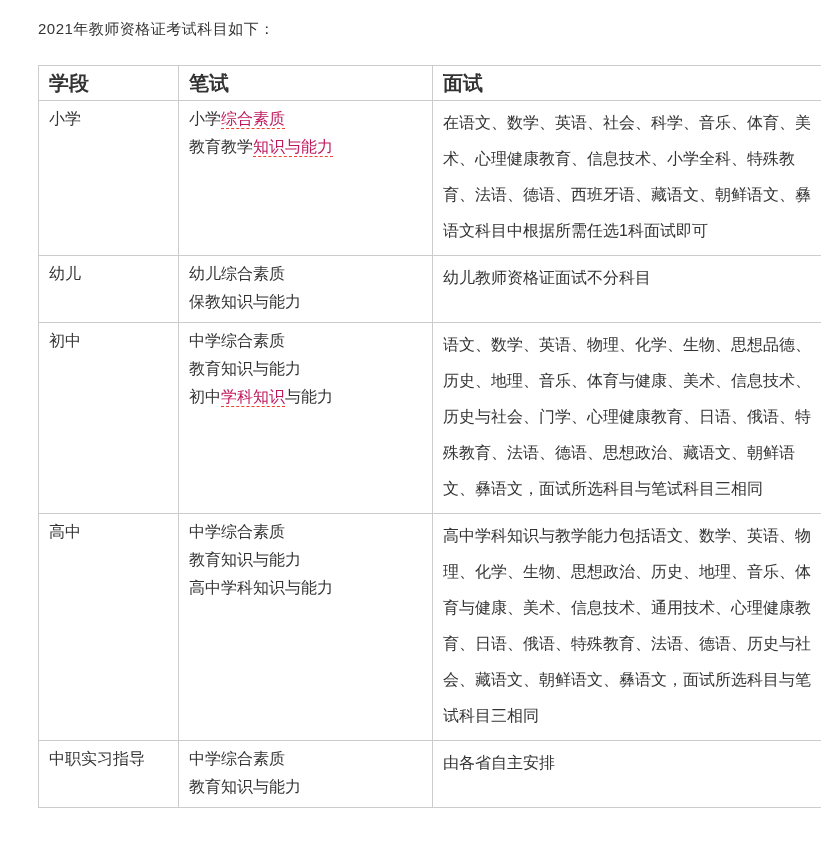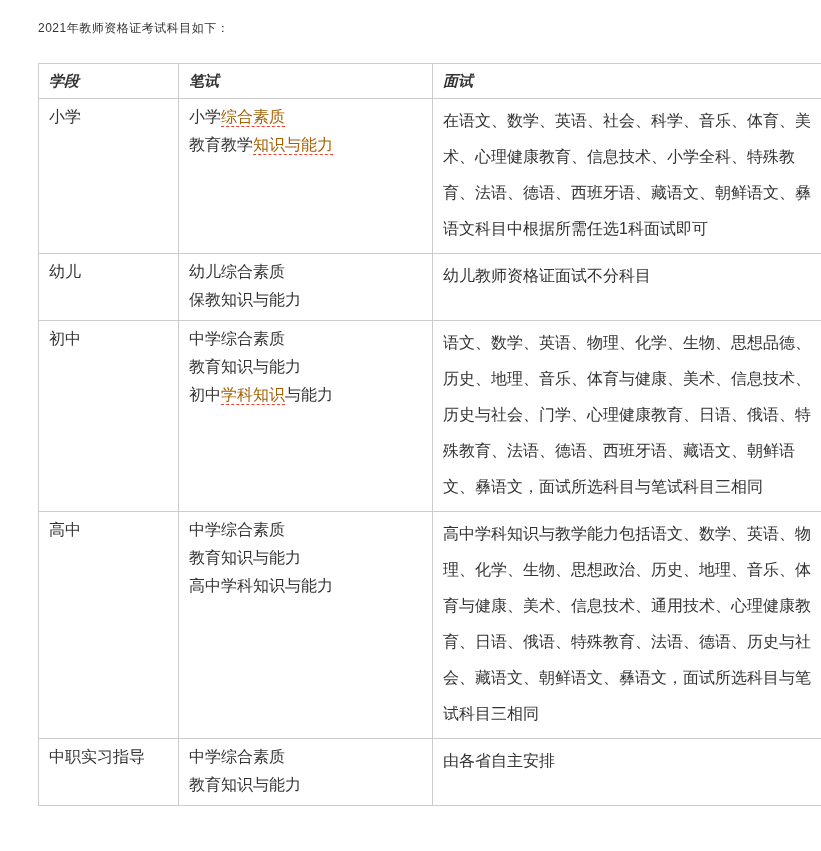--- a/index.html
+++ b/index.html
@@ -10,53 +10,52 @@
   }
   body {
     height: 851px;
     overflow: hidden;
   }
   .page {
     padding: 20px 26px 0 38px;
     color: #333333;
   }
   .title {
-    font-size: 12px;
+    font-size: 15px;
     color: #333333;
     margin-bottom: 26px;
     letter-spacing: 0.5px;
   }
   table {
     border-collapse: collapse;
     table-layout: fixed;
     width: 757px;
     font-size: 16px;
     color: #333333;
   }
   th, td {
     border: 1px solid #cccccc;
     vertical-align: top;
     text-align: left;
     padding: 4px 10px 6px 10px;
     line-height: 28px;
   }
   th {
-    font-size: 15px;
+    font-size: 20px;
     font-weight: bold;
     padding-top: 7px;
     padding-bottom: 7px;
     line-height: 20px;
-    font-style: italic;
   }
   .col-stage    { width: 140px; }
   .col-written  { width: 254px; }
   .col-interview{ width: 398px; }
   .written-line { line-height: 28px; }
   .keyword-link {
-    color: #a16207;
+    color: #be185d;
     text-decoration: none;
     border-bottom: 1px dashed #f04130;
     padding-bottom: 1px;
     cursor: pointer;
   }
   .interview-text { line-height: 36px; }
 </style>
 </head>
 <body>
 
@@ -95,21 +94,21 @@
   </tr>
 
   <tr>
     <td class="col-stage">初中</td>
     <td class="col-written">
             <div class="written-line"><span>中学综合素质</span></div>
             <div class="written-line"><span>教育知识与能力</span></div>
             <div class="written-line"><span>初中</span><span class="keyword-link">学科知识</span><span>与能力</span></div>
           </td>
     <td class="col-interview">
-      <div class="interview-text">语文、数学、英语、物理、化学、生物、思想品德、历史、地理、音乐、体育与健康、美术、信息技术、历史与社会、门学、心理健康教育、日语、俄语、特殊教育、法语、德语、西班牙语、藏语文、朝鲜语文、彝语文，面试所选科目与笔试科目三相同</div>
+      <div class="interview-text">语文、数学、英语、物理、化学、生物、思想品德、历史、地理、音乐、体育与健康、美术、信息技术、历史与社会、门学、心理健康教育、日语、俄语、特殊教育、法语、德语、思想政治、藏语文、朝鲜语文、彝语文，面试所选科目与笔试科目三相同</div>
     </td>
   </tr>
 
   <tr>
     <td class="col-stage">高中</td>
     <td class="col-written">
             <div class="written-line"><span>中学综合素质</span></div>
             <div class="written-line"><span>教育知识与能力</span></div>
             <div class="written-line"><span>高中学科知识与能力</span></div>
           </td>

